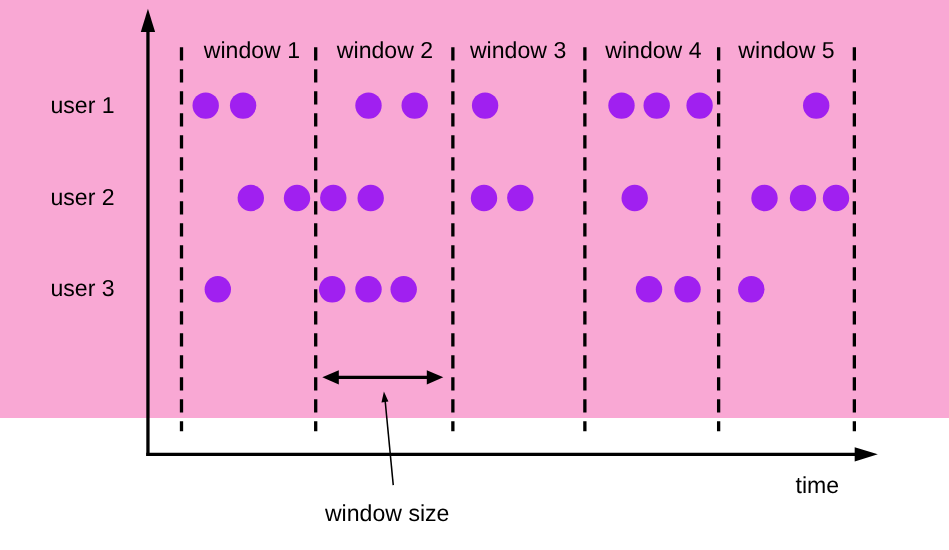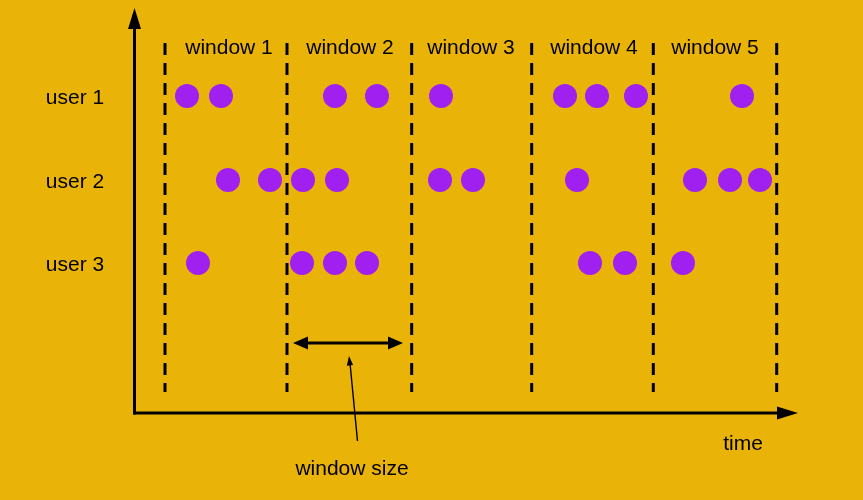--- a/index.html
+++ b/index.html
@@ -7,22 +7,22 @@
     padding: 0;
     background: #ffffff;
     width: 863px;
     height: 500px;
     overflow: hidden;
     font-family: "Liberation Sans", sans-serif;
   }
   .stage {
     position: relative;
     width: 863px;
-    height: 500px;
-    background: #eab308;
+    height: 380px;
+    background: #f9a8d4;
   }
   svg { display: block; }
   text {
     font-family: "Liberation Sans", sans-serif;
     font-size: 21px;
     fill: #000000;
   }
 </style>
 </head>
 <body>

